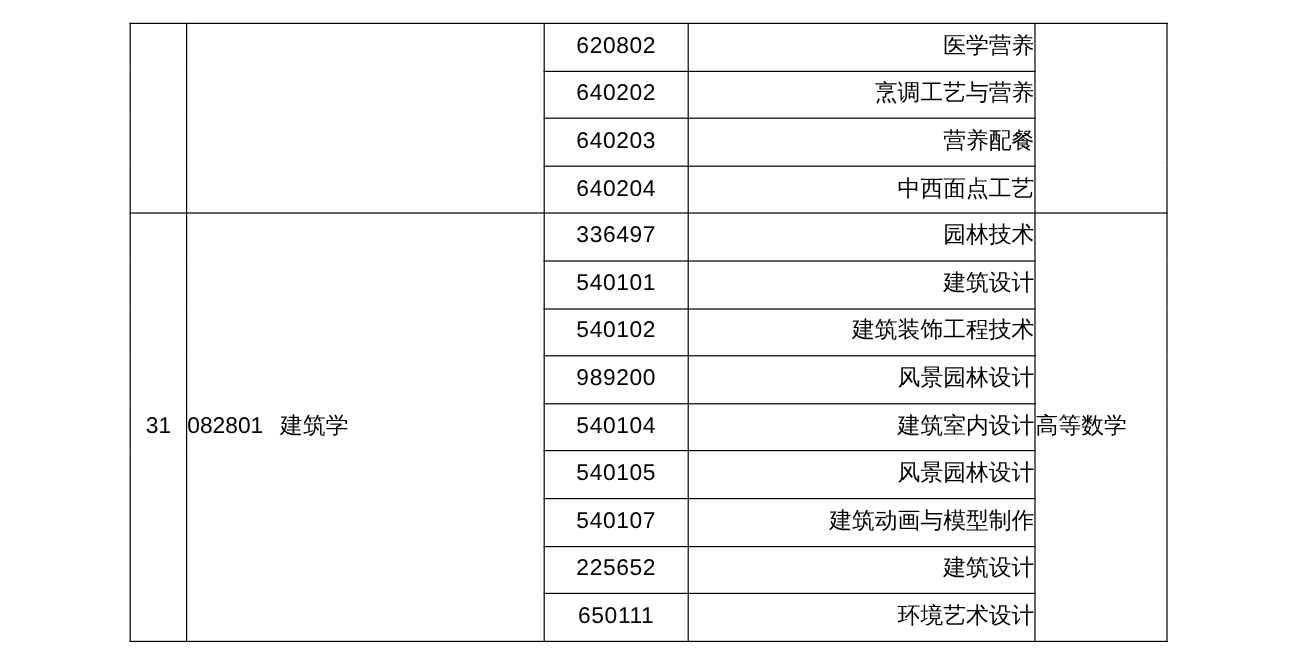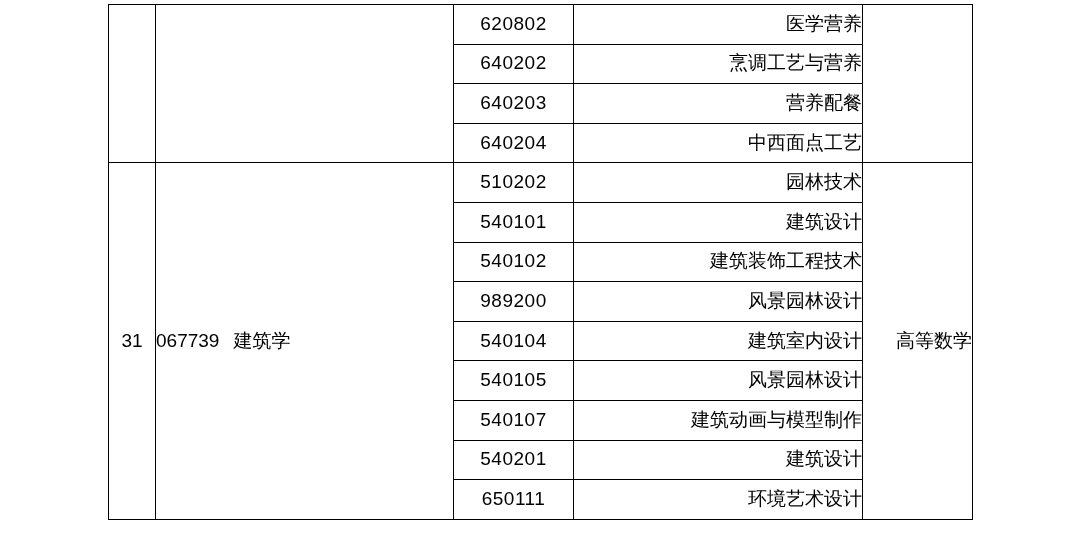--- a/index.html
+++ b/index.html
@@ -16,21 +16,21 @@
   }
   .page {
     position: relative;
     width: 1080px;
     height: 548px;
     background: #ffffff;
   }
   table.doc-table {
     position: absolute;
     left: 108px;
-    top: 4px;
+    top: 19px;
     border-collapse: collapse;
     table-layout: fixed;
     width: 864px;
     border-radius: 22px;
   }
   table.doc-table td {
     border: 1px solid #000000;
     padding: 0;
     vertical-align: middle;
     font-size: 19px;
@@ -59,21 +59,21 @@
     text-align: center;
     font-size: 19px;
     letter-spacing: 0.5px;
   }
   td.name-cell {
     text-align: right;
     padding-left: 9px;
     font-size: 19px;
   }
   td.exam-cell {
-    text-align: right;
+    text-align: left;
     font-size: 19px;
   }
   .major-code { margin-right: 14px; }
 </style>
 </head>
 <body>
 
 <div class="page">
   <table class="doc-table">
     <colgroup>
@@ -101,23 +101,23 @@
         <td class="name-cell">营养配餐</td>
       </tr>
       <tr>
         <td class="code-cell">640204</td>
         <td class="name-cell">中西面点工艺</td>
       </tr>
 
       <tr>
         <td class="index-cell" rowspan="9">31</td>
         <td class="major-cell" rowspan="9">
-          <span class="major-code">067739</span><span>建筑学</span>
+          <span class="major-code">082801</span><span>建筑学</span>
         </td>
-        <td class="code-cell">510202</td>
+        <td class="code-cell">336497</td>
         <td class="name-cell">园林技术</td>
         <td class="exam-cell" rowspan="9">高等数学</td>
       </tr>
       <tr>
         <td class="code-cell">540101</td>
         <td class="name-cell">建筑设计</td>
       </tr>
       <tr>
         <td class="code-cell">540102</td>
         <td class="name-cell">建筑装饰工程技术</td>
@@ -132,21 +132,21 @@
       </tr>
       <tr>
         <td class="code-cell">540105</td>
         <td class="name-cell">风景园林设计</td>
       </tr>
       <tr>
         <td class="code-cell">540107</td>
         <td class="name-cell">建筑动画与模型制作</td>
       </tr>
       <tr>
-        <td class="code-cell">540201</td>
+        <td class="code-cell">225652</td>
         <td class="name-cell">建筑设计</td>
       </tr>
       <tr>
         <td class="code-cell">650111</td>
         <td class="name-cell">环境艺术设计</td>
       </tr>
 
     </tbody>
   </table>
 </div>

